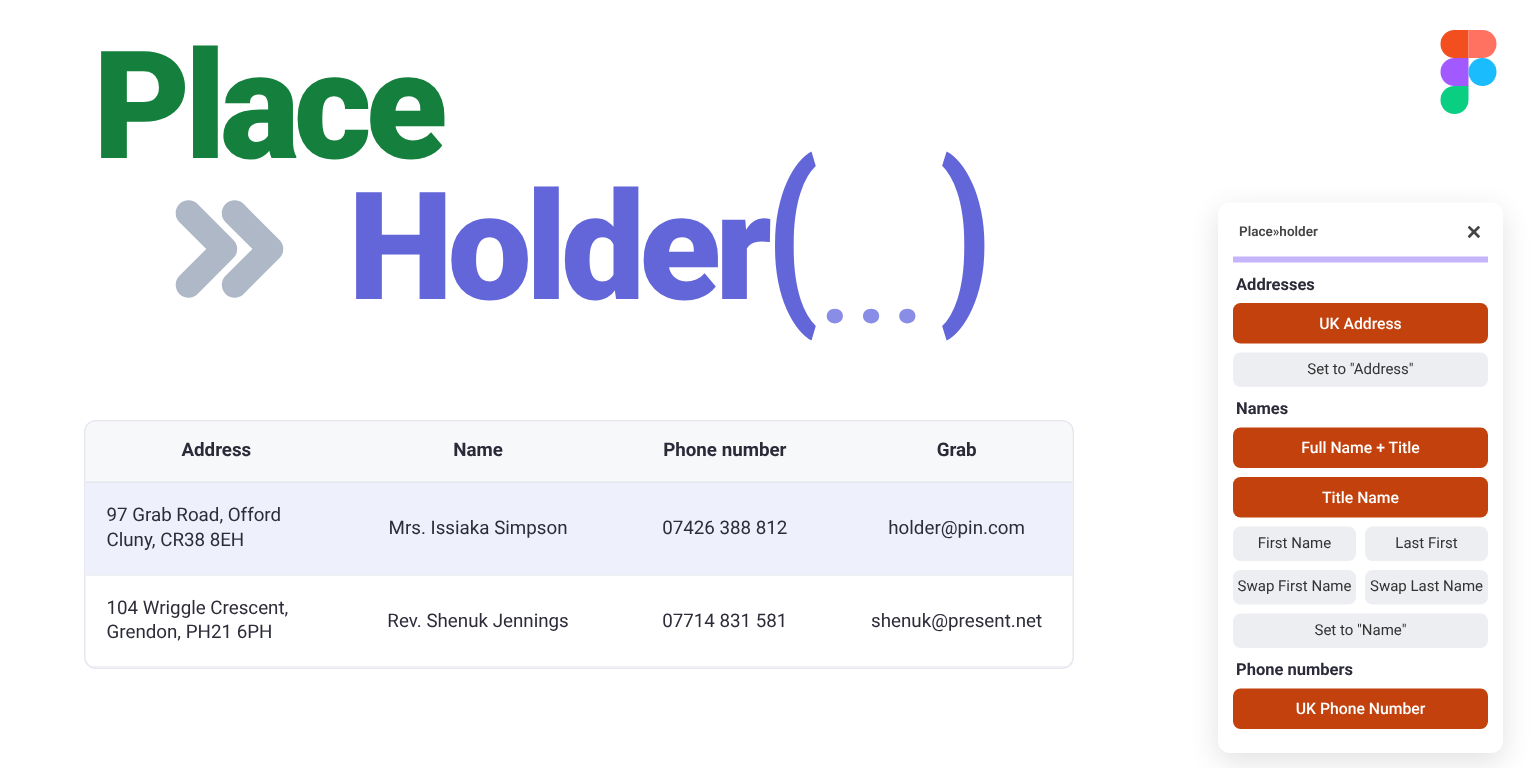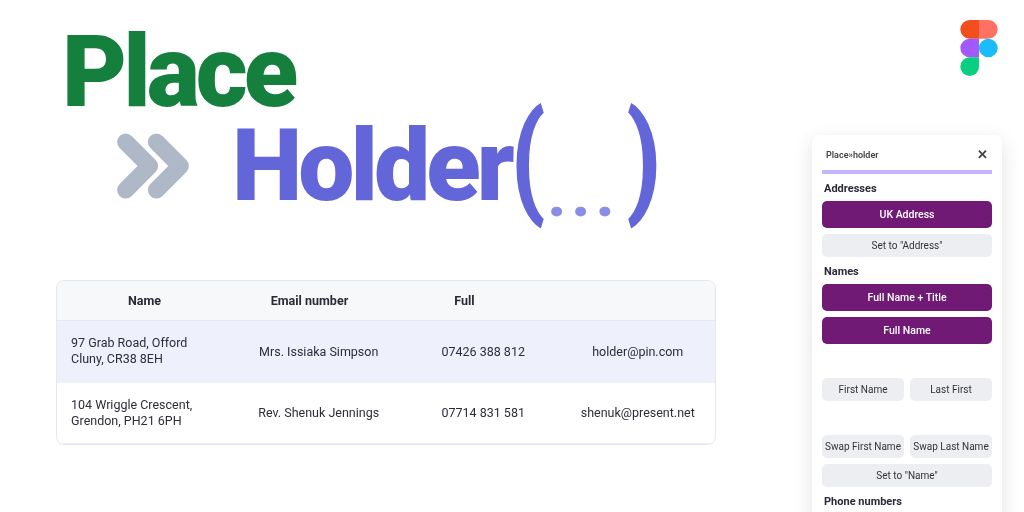--- a/index.html
+++ b/index.html
@@ -27,24 +27,24 @@
   .col-name { width: 175px; justify-content:center; text-align:center;}
   .col-phone { width: 155px; justify-content:center; text-align:center;}
   .col-email { width: 155px; justify-content:center; text-align:center;}
   .col-address { text-align: left; line-height:1.3;}
   .table-head .col-address{ text-align:center;}
 
   .panel { position: absolute; right: 22px; top: 135px; width: 190px; background: #fff; border-radius: 8px; box-shadow: 0 6px 20px rgba(0,0,0,.12); padding: 10px 10px 10px 10px; }
   .panel-head { display:flex; align-items:center; justify-content: space-between; font-size: 9px; font-weight:600; color:#444; padding: 2px 4px 8px 4px; border-bottom: 4px solid #c4b5fd; }
   .panel-head .x { font-size: 13px; color:#444; cursor:pointer;}
   .section-title { font-size: 11px; font-weight: 700; color: #2a2a38; margin: 8px 0 6px 2px; }
-  .btn-primary { background: #701a75; color:#fff; font-size: 10.5px; font-weight:500; text-align:center; padding: 7px 0; border-radius: 5px; margin-bottom: 6px; cursor:pointer;}
+  .btn-primary { background: #c2410c; color:#fff; font-size: 10.5px; font-weight:500; text-align:center; padding: 7px 0; border-radius: 5px; margin-bottom: 6px; cursor:pointer;}
   .btn-soft { background: #eceef2; color:#333; font-size: 10px; text-align:center; padding: 6px 0; border-radius: 5px; margin-bottom: 6px; cursor:pointer;}
   .pair { display:flex; gap: 6px; }
-  .pair .btn-soft { flex:1;margin-top:28px; }
+  .pair .btn-soft { flex:1; }
 </style>
 </head>
 <body>
 
 <div class="logo-block">
   <div class="logo-line1">Place</div>
   <div class="logo-line2">
     <span class="chevron-group">
       <svg viewBox="0 0 48 48" fill="none" stroke="currentColor" stroke-width="10" stroke-linecap="round" stroke-linejoin="round">
           <path d="M8 10 L22 24 L8 38"></path>
@@ -62,23 +62,24 @@
     <path d="M19 0h-9.5A9.5 9.5 0 0 0 0 9.5 9.5 9.5 0 0 0 9.5 19H19V0z" fill="#F24E1E"></path>
     <path d="M19 0h9.5A9.5 9.5 0 0 1 38 9.5 9.5 9.5 0 0 1 28.5 19H19V0z" fill="#FF7262"></path>
     <path d="M19 19h-9.5A9.5 9.5 0 0 0 0 28.5 9.5 9.5 0 0 0 9.5 38H19V19z" fill="#A259FF"></path>
     <circle cx="28.5" cy="28.5" r="9.5" fill="#1ABCFE"></circle>
     <path d="M19 38h-9.5A9.5 9.5 0 0 0 0 47.5 9.5 9.5 0 0 0 9.5 57 9.5 9.5 0 0 0 19 47.5V38z" fill="#0ACF83"></path>
   </svg>
 </div>
 
 <div class="table-wrap">
   <div class="table-head">
+    <div class="cell col-address">Address</div>
     <div class="cell col-name">Name</div>
-    <div class="cell col-phone">Email number</div>
-    <div class="cell col-email">Full</div>
+    <div class="cell col-phone">Phone number</div>
+    <div class="cell col-email">Grab</div>
   </div>
   <div class="table-row alt">
     <div class="cell col-address" style="white-space:pre-line">97 Grab Road, Offord
 Cluny, CR38 8EH</div>
     <div class="cell col-name">Mrs. Issiaka Simpson</div>
     <div class="cell col-phone">07426 388 812</div>
     <div class="cell col-email">holder@pin.com</div>
   </div>
   <div class="table-row">
     <div class="cell col-address" style="white-space:pre-line">104 Wriggle Crescent,
@@ -94,21 +95,21 @@
     <span>Place»holder</span>
     <span class="x">✕</span>
   </div>
 
   <div class="section-title">Addresses</div>
   <div class="btn-primary">UK Address</div>
   <div class="btn-soft">Set to "Address"</div>
 
   <div class="section-title">Names</div>
   <div class="btn-primary">Full Name + Title</div>
-  <div class="btn-primary">Full Name</div>
+  <div class="btn-primary">Title Name</div>
   <div class="pair">
     <div class="btn-soft">First Name</div>
     <div class="btn-soft">Last First</div>
   </div>
   <div class="pair">
     <div class="btn-soft">Swap First Name</div>
     <div class="btn-soft">Swap Last Name</div>
   </div>
   <div class="btn-soft">Set to "Name"</div>
 

